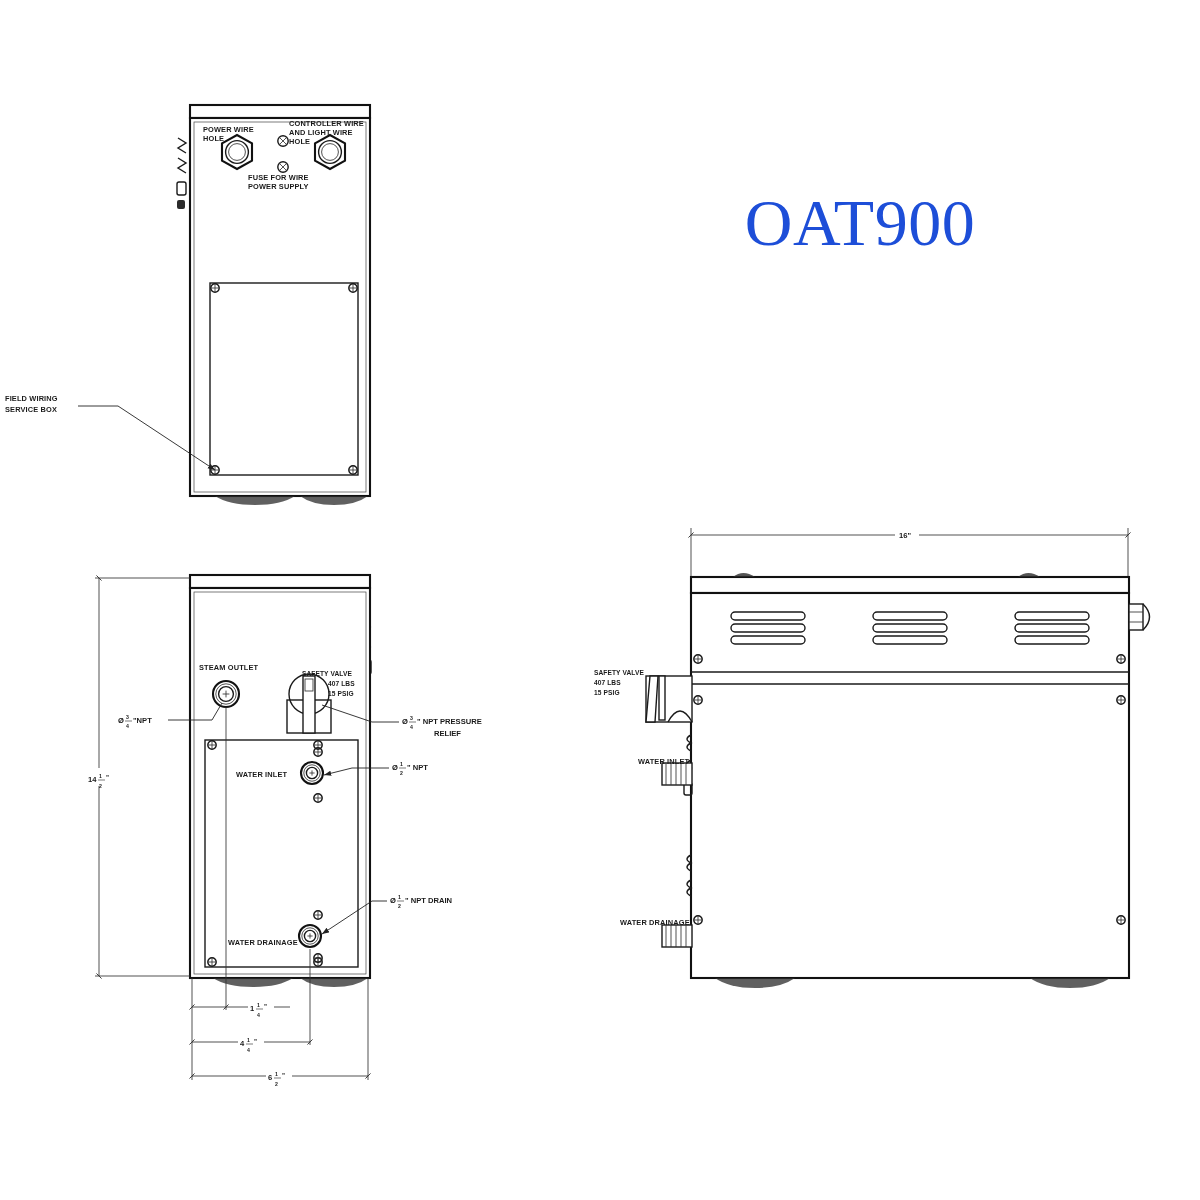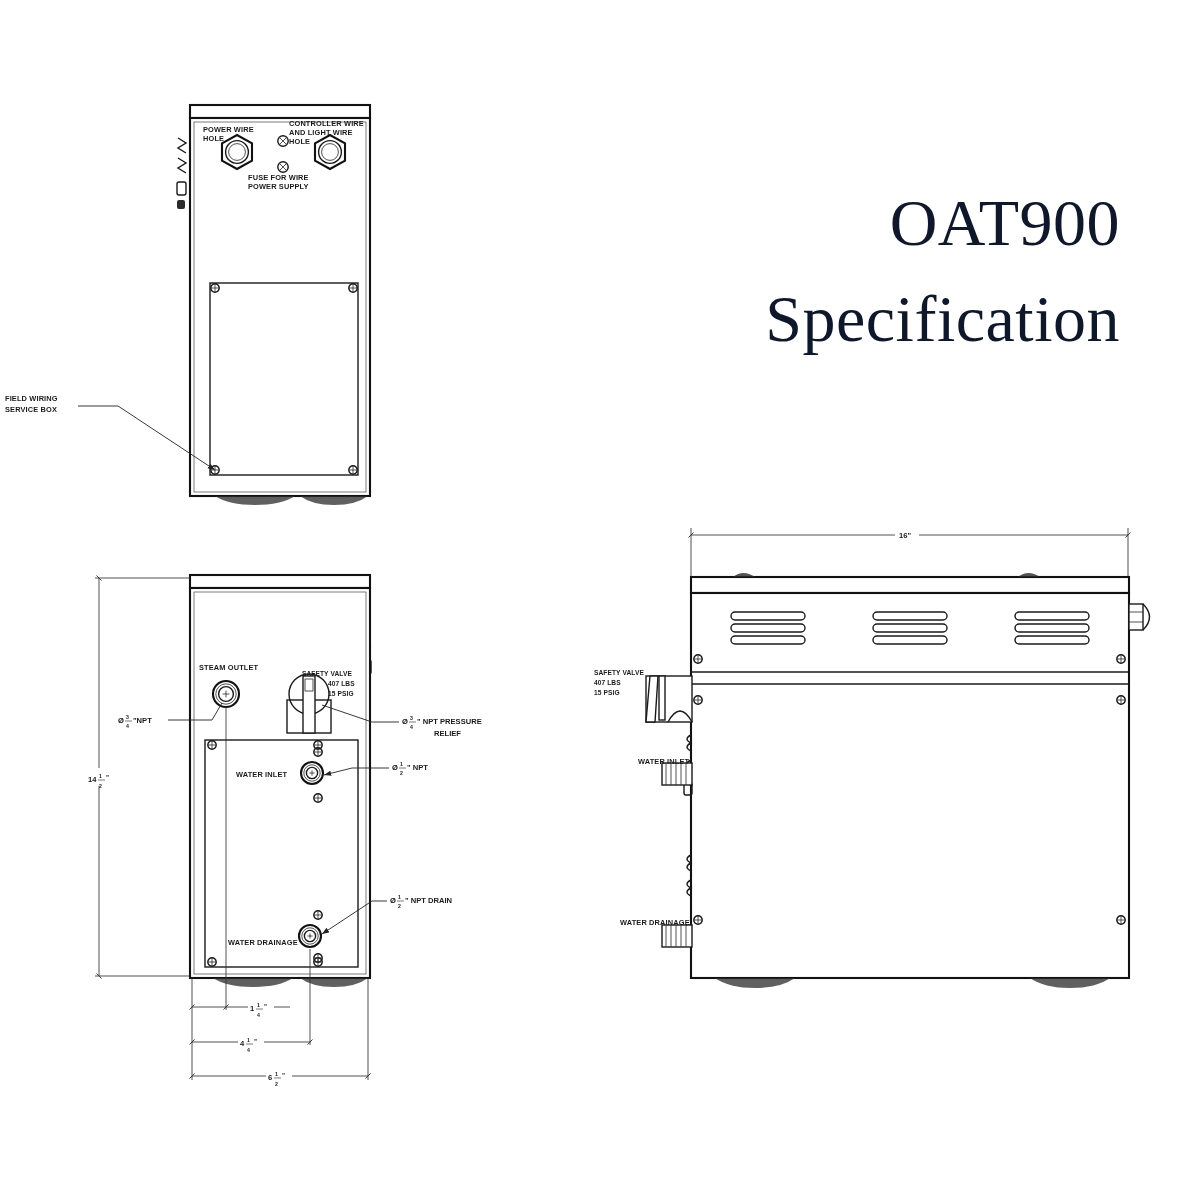--- a/index.html
+++ b/index.html
@@ -26,25 +26,25 @@
     left: 0;
     top: 0;
     width: 1200px;
     height: 1200px;
   }
   .title-block {
     position: absolute;
     left: 600px;
     top: 175px;
     width: 520px;
-    text-align: right;
+    text-align: center;
     font-family: "Liberation Serif", "DejaVu Serif", serif;
     font-size: 66px;
     line-height: 1.45;
-    color: #0f172a;
+    color: #1d4ed8;
     letter-spacing: 0.5px;
   }
   .title-line { display: block; white-space: nowrap; }
   
   text {
     font-family: "Liberation Sans", sans-serif;
     fill: #1a1a1a;
   }
   .lbl {
     font-size: 7.4px;
@@ -71,21 +71,20 @@
   .wht { fill: #ffffff; }
   .drk { fill: #2b2b2b; }
 </style>
 </head>
 <body>
 
 <div id="sheet">
 
   <div class="title-block">
     <span class="title-line">OAT900</span>
-    <span class="title-line">Specification</span>
   </div>
 
   <svg class="drawing" viewBox="0 0 1200 1200">
 
     <defs>
       <g id="screwCross">
         <circle r="4.2" class="ln-med" fill="#ffffff"></circle>
         <line x1="-4.2" y1="0" x2="4.2" y2="0" class="ln-thin"></line>
         <line x1="0" y1="-4.2" x2="0" y2="4.2" class="ln-thin"></line>
       </g>

